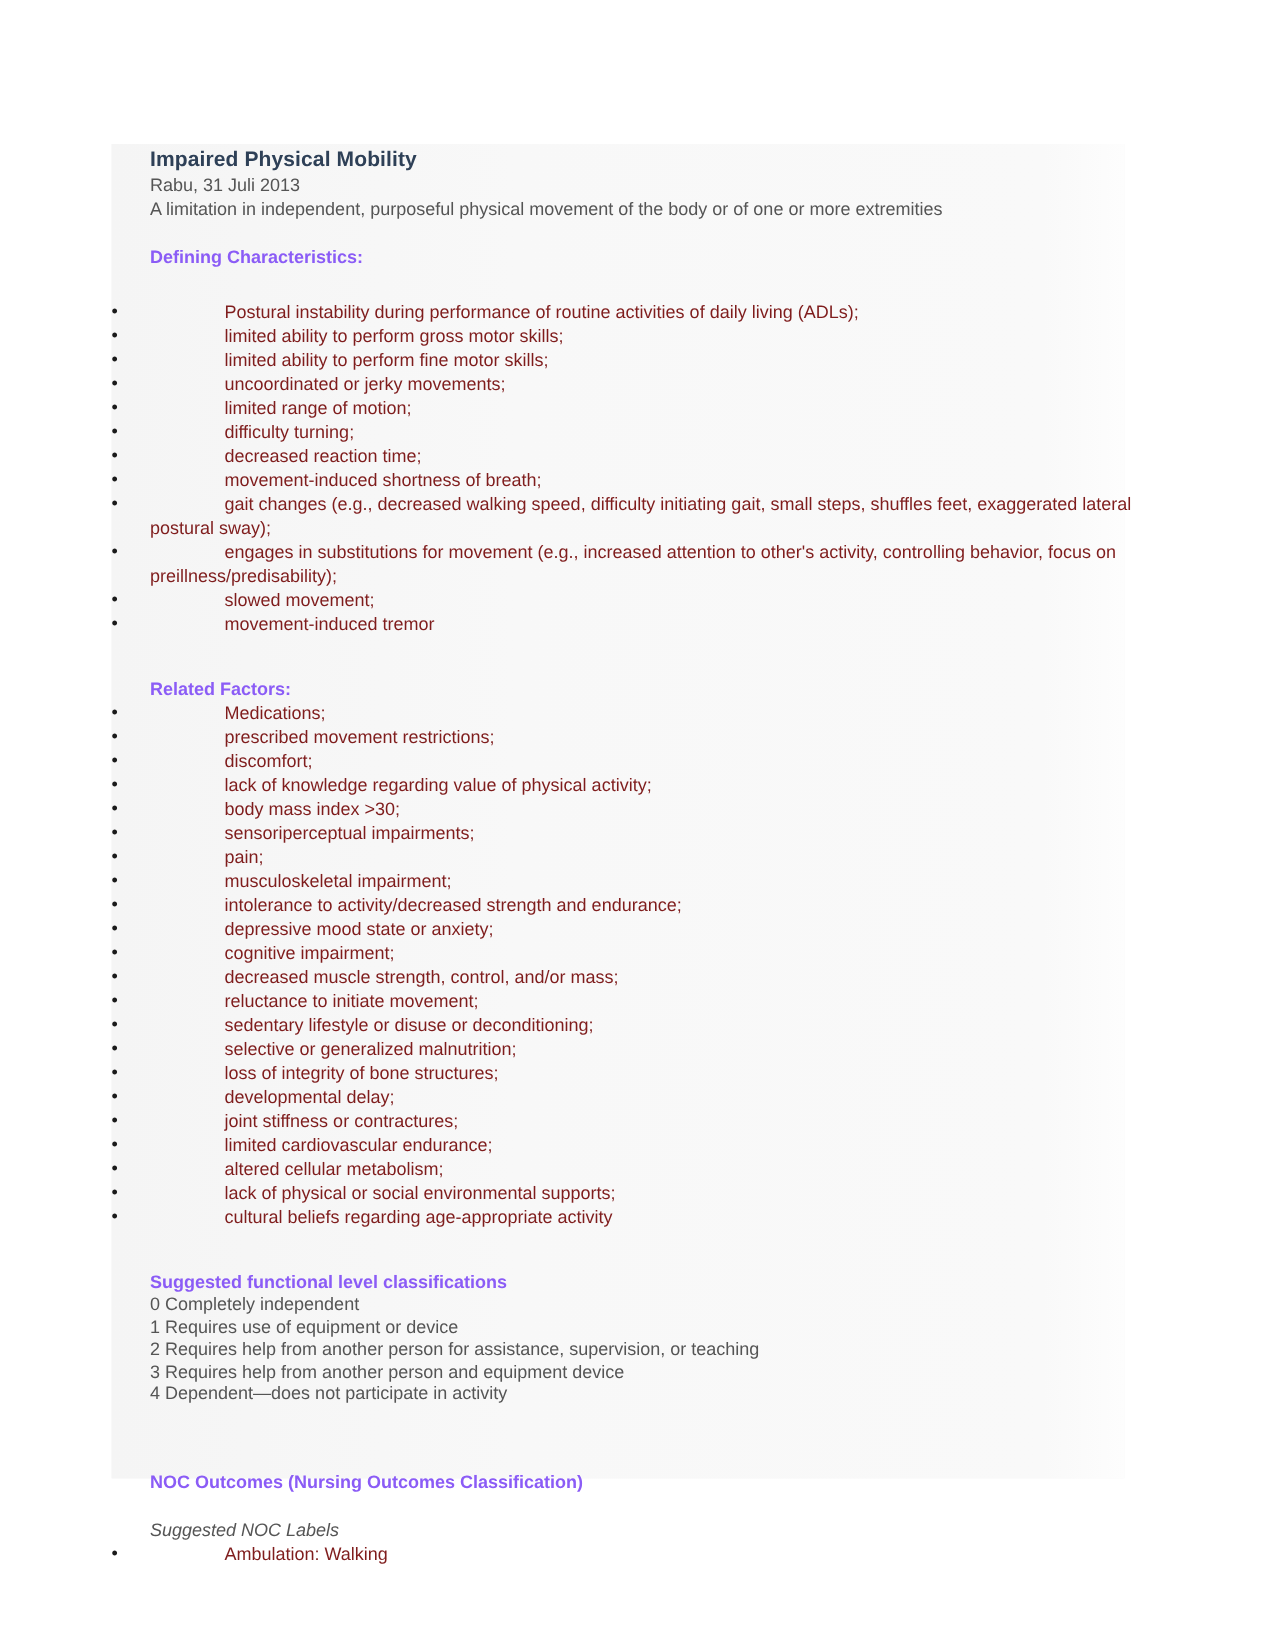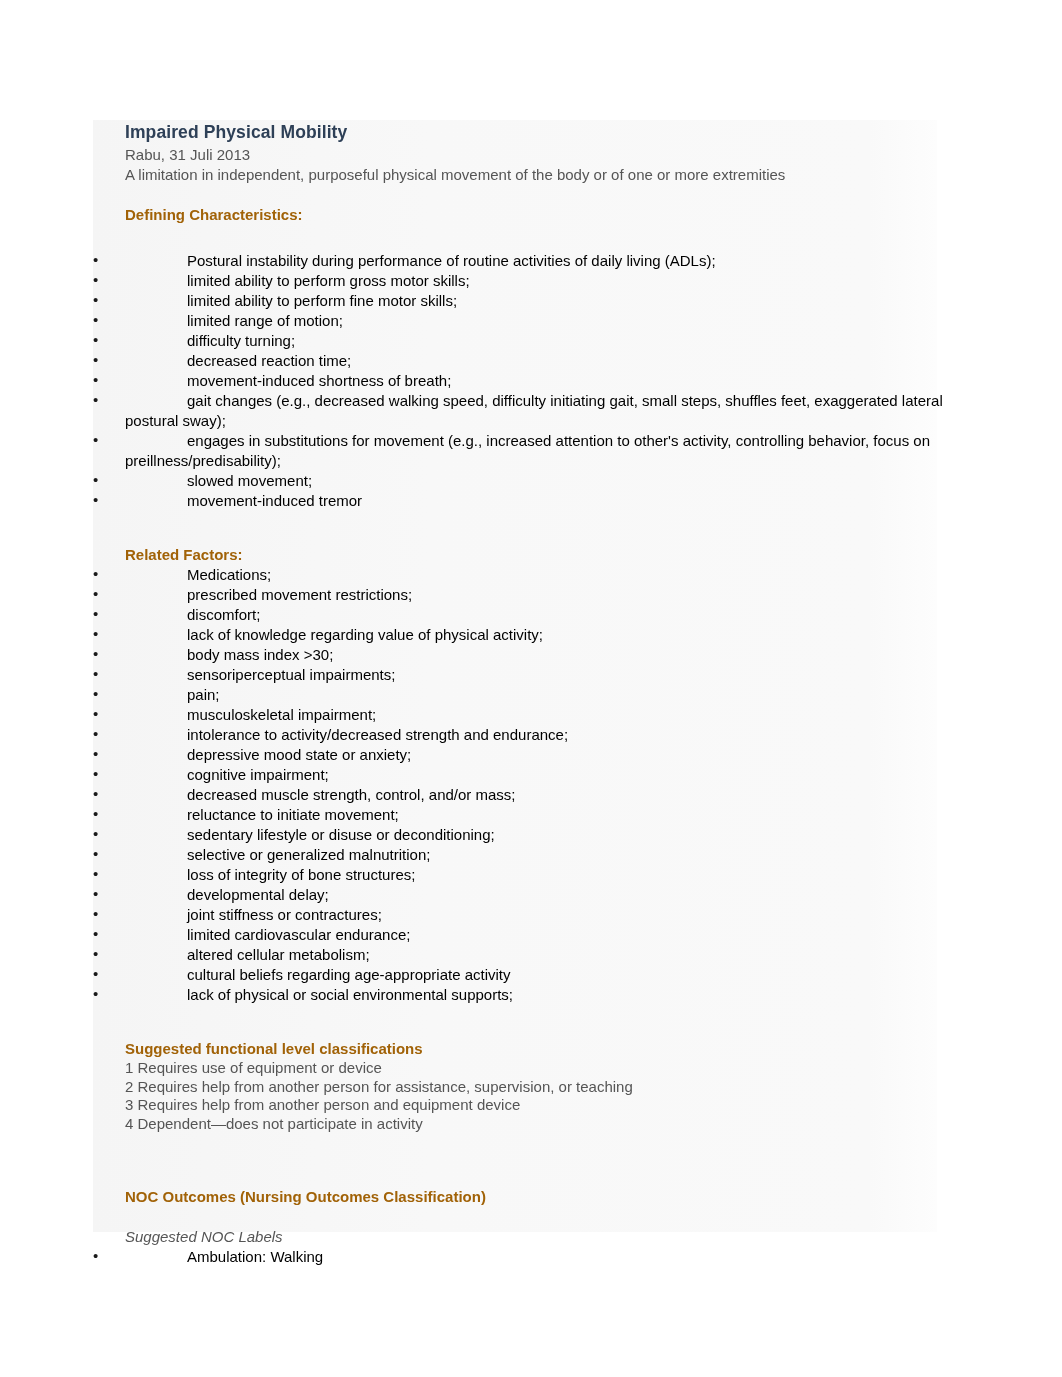--- a/index.html
+++ b/index.html
@@ -59,21 +59,21 @@
     font-size: 15px;
     line-height: 20px;
     color: #555555;
   }
   .section-heading {
     margin: 0;
     padding: 0 0 0 32px;
     font-size: 15px;
     font-weight: bold;
     line-height: 20px;
-    color: #a16207;
+    color: #8b5cf6;
   }
   .section-subheading {
     margin: 0;
     padding: 0 0 0 32px;
     font-size: 15px;
     font-style: italic;
     line-height: 20px;
     color: #555555;
   }
   .plain-line {
@@ -89,21 +89,21 @@
     list-style: none;
     margin: 0;
     padding: 0;
   }
   ul.wp-list > li {
     position: relative;
     margin: 0;
     padding: 0 0 0 32px;     
     font-size: 15px;
     line-height: 20px;
-    color: #000000;
+    color: #7f1d1d;
   }
   ul.wp-list > li::before {
     content: "\2022";
     position: absolute;
     left: 0px;
     top: -1px;
     font-size: 15px;
     line-height: 20px;
     color: #1a1a1a;
   }
@@ -133,20 +133,21 @@
     <div class="spacer-md"></div>
 
     <p class="section-heading">Defining Characteristics:</p>
 
     <div class="spacer-lg"></div>
 
     <ul class="wp-list">
       <li><span class="tab"></span><span>Postural instability during performance of routine activities of daily living (ADLs);</span></li>
       <li><span class="tab"></span><span>limited ability to perform gross motor skills;</span></li>
       <li><span class="tab"></span><span>limited ability to perform fine motor skills;</span></li>
+      <li><span class="tab"></span><span>uncoordinated or jerky movements;</span></li>
       <li><span class="tab"></span><span>limited range of motion;</span></li>
       <li><span class="tab"></span><span>difficulty turning;</span></li>
       <li><span class="tab"></span><span>decreased reaction time;</span></li>
       <li><span class="tab"></span><span>movement-induced shortness of breath;</span></li>
       <li><span class="tab"></span><span>gait changes (e.g., decreased walking speed, difficulty initiating gait, small steps, shuffles feet, exaggerated lateral postural sway);</span></li>
       <li><span class="tab"></span><span>engages in substitutions for movement (e.g., increased attention to other's activity, controlling behavior, focus on preillness/predisability);</span></li>
       <li><span class="tab"></span><span>slowed movement;</span></li>
       <li><span class="tab"></span><span>movement-induced tremor</span></li>
     </ul>
 
@@ -168,28 +169,29 @@
       <li><span class="tab"></span><span>cognitive impairment;</span></li>
       <li><span class="tab"></span><span>decreased muscle strength, control, and/or mass;</span></li>
       <li><span class="tab"></span><span>reluctance to initiate movement;</span></li>
       <li><span class="tab"></span><span>sedentary lifestyle or disuse or deconditioning;</span></li>
       <li><span class="tab"></span><span>selective or generalized malnutrition;</span></li>
       <li><span class="tab"></span><span>loss of integrity of bone structures;</span></li>
       <li><span class="tab"></span><span>developmental delay;</span></li>
       <li><span class="tab"></span><span>joint stiffness or contractures;</span></li>
       <li><span class="tab"></span><span>limited cardiovascular endurance;</span></li>
       <li><span class="tab"></span><span>altered cellular metabolism;</span></li>
+      <li><span class="tab"></span><span>lack of physical or social environmental supports;</span></li>
       <li><span class="tab"></span><span>cultural beliefs regarding age-appropriate activity</span></li>
-      <li><span class="tab"></span><span>lack of physical or social environmental supports;</span></li>
     </ul>
 
     <div class="spacer-xl"></div>
 
     <p class="section-heading">Suggested functional level classifications</p>
 
+    <p class="plain-line">0 Completely independent</p>
     <p class="plain-line">1 Requires use of equipment or device</p>
     <p class="plain-line">2 Requires help from another person for assistance, supervision, or teaching</p>
     <p class="plain-line">3 Requires help from another person and equipment device</p>
     <p class="plain-line">4 Dependent—does not participate in activity</p>
 
     <div class="spacer-xl"></div>
     <div class="spacer-md"></div>
 
     <p class="section-heading">NOC Outcomes (Nursing Outcomes Classification)</p>
 

